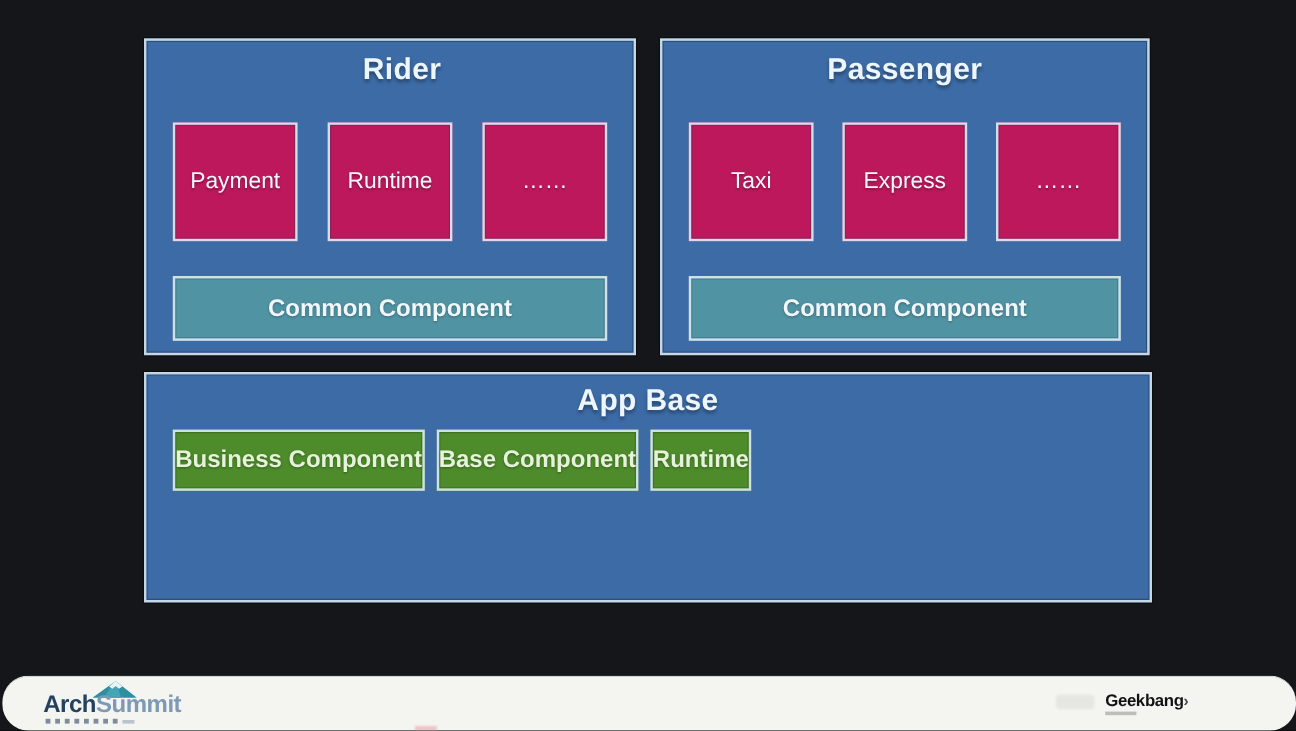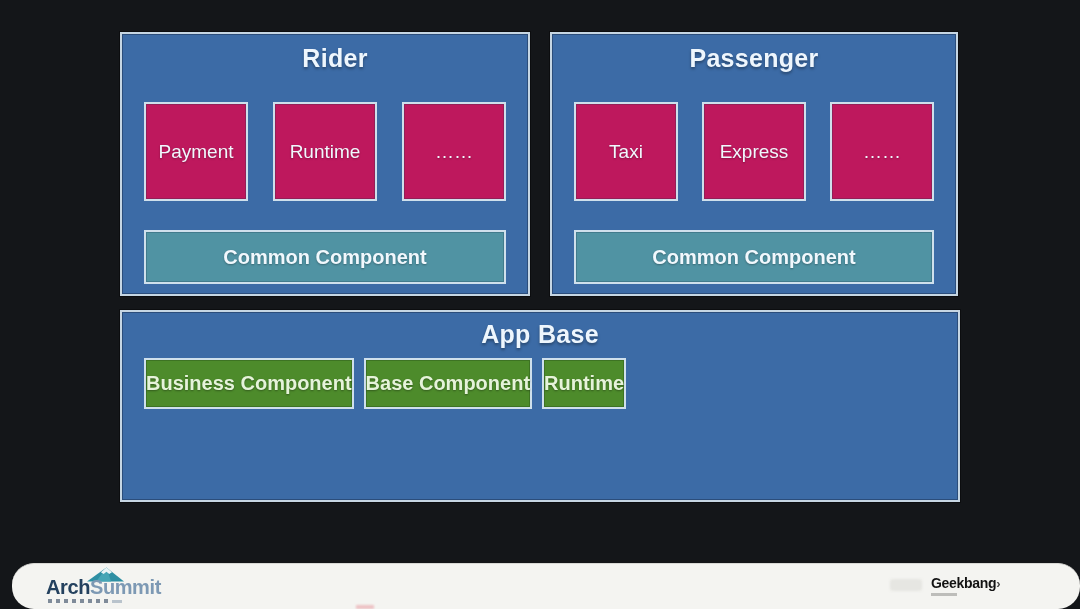--- a/index.html
+++ b/index.html
@@ -58,21 +58,21 @@
   .layer {
     height:51px; background:#4d8b2b; border:2px solid #cfe0ec;
     display:flex; align-items:center; justify-content:center;
     color:#e6f3da; font-weight:bold; font-size:20px;
     text-shadow:0 1px 2px rgba(0,0,0,.35);
     box-shadow: inset 0 0 0 1px rgba(25,60,15,.3);
   }
 
   
   .footer {
-    position:absolute; left:12px; right:0; bottom:0; height:46px;
+    position:absolute; left:2px; right:0; bottom:0; height:46px;
     background:#f4f4f1; border-top:1px solid #d8d8d4;border-radius:22px;
   }
   .archsummit { position:absolute; left:34px; top:13px; }
   .as-mountain { position:absolute; left:41px; top:-11px; width:37px; height:16px; }
   .as-text { font-size:20px; font-weight:bold; letter-spacing:-.4px; line-height:20px; position:relative; }
   .as-arch   { color:#24415e; }
   .as-summit { color:#7d99b4; }
   .as-dots { display:flex; gap:4px; margin-top:2px; margin-left:2px; align-items:center; }
   .as-dots i { display:block; width:4px; height:4px; background:#7f8b99; }
   .as-dots i.lite { width:10px; height:3px; background:#b9c3cc; }

